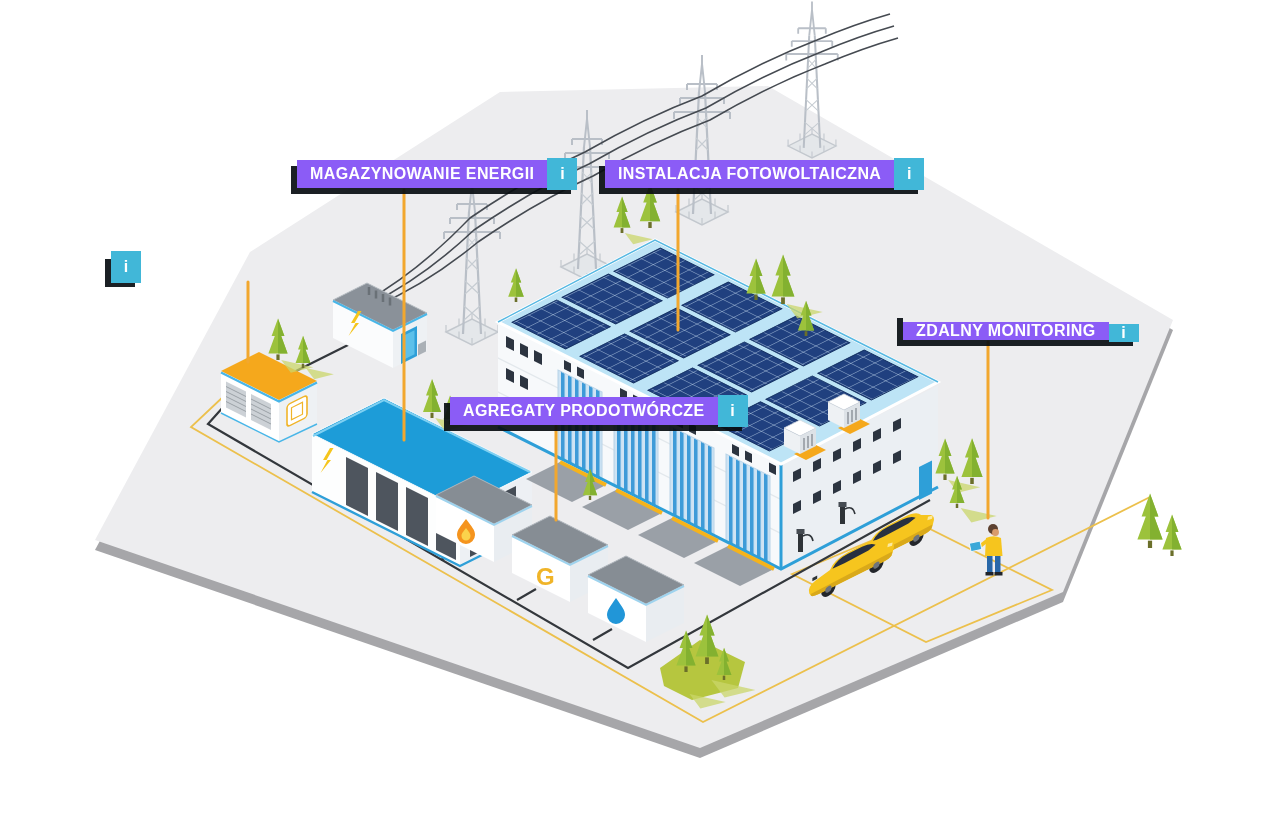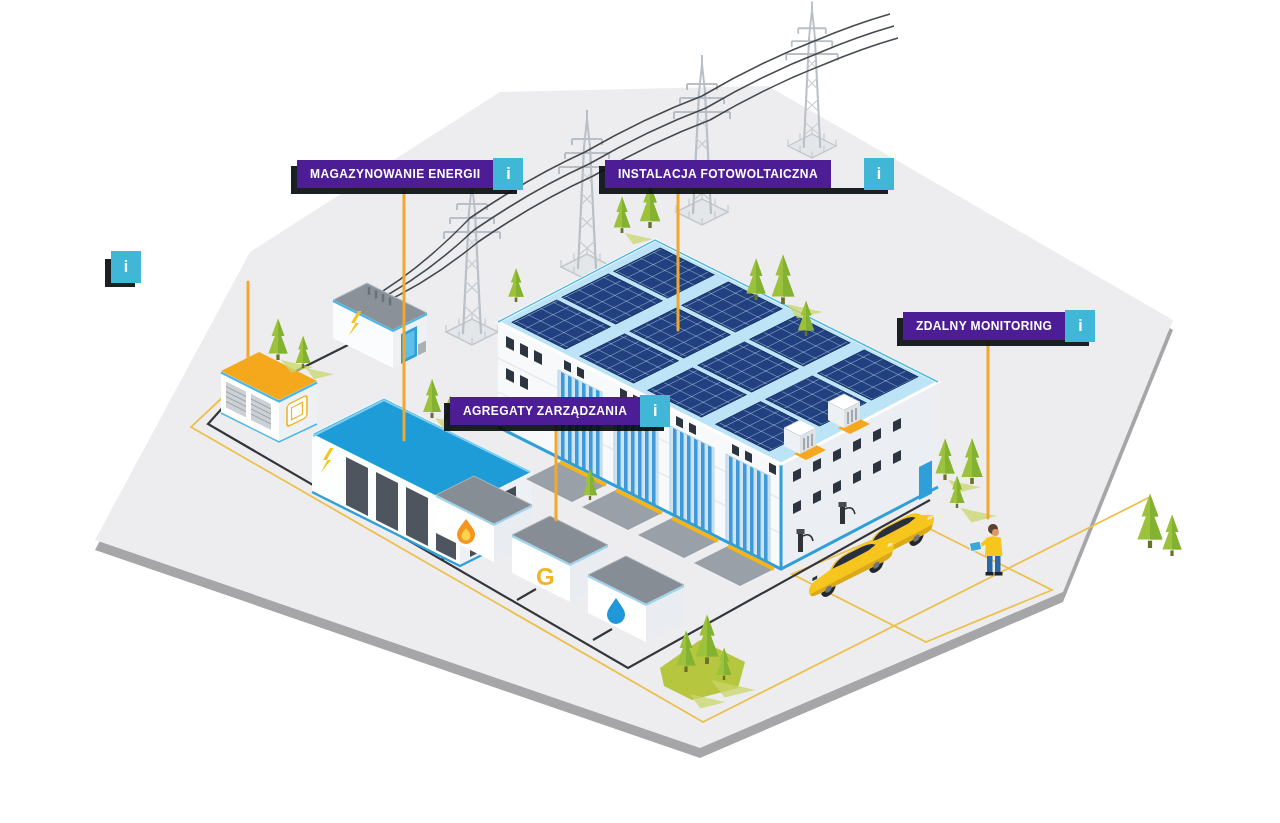--- a/index.html
+++ b/index.html
@@ -1,21 +1,21 @@
 <!DOCTYPE html>
 <html><head>
 <meta charset="utf-8">
 <style>
   html,body{margin:0;padding:0;background:#ffffff;}
   #stage{position:relative;width:1280px;height:823px;background:#ffffff;overflow:hidden;
          font-family:"Liberation Sans",sans-serif;}
   #scene{position:absolute;left:0;top:0;}
   .callout{position:absolute;display:flex;align-items:stretch;height:28px;
            box-shadow:-6px 6px 0 rgba(8,13,17,0.92);}
-  .callout .txt{background:#4c1d95;color:#ffffff;font-size:12px;font-weight:bold;
+  .callout .txt{background:#8b5cf6;color:#ffffff;font-size:16px;font-weight:bold;
            letter-spacing:.4px;display:flex;align-items:center;padding:0 13px;white-space:nowrap;}
   .callout .info{background:#41B7D8;color:#ffffff;width:30px;margin:-2px 0 -2px 0;
            display:flex;align-items:center;justify-content:center;
            font-size:16px;font-weight:bold;cursor:pointer;}
   text{font-family:"Liberation Sans",sans-serif;}
 </style>
 </head>
 <body>
 
 <div id="stage">
@@ -328,28 +328,28 @@
     <path d="M678,190 L678,330"></path>
     <path d="M556,426 L556,520"></path>
     <path d="M988,342 L988,518"></path>
   </g>
 </svg>
 
   <div class="callout" style="left:297px;top:160px;">
     <div class="txt">MAGAZYNOWANIE ENERGII</div>
     <div class="info">i</div>
   </div>
-  <div class="callout" style="left:605px;top:160px;gap:33px;">
+  <div class="callout" style="left:605px;top:160px;">
     <div class="txt">INSTALACJA FOTOWOLTAICZNA</div>
     <div class="info">i</div>
   </div>
   <div class="callout" style="left:111px;top:253px;">
     <div class="info">i</div>
   </div>
   <div class="callout" style="left:450px;top:397px;">
-    <div class="txt">AGREGATY ZARZĄDZANIA</div>
-    <div class="info">i</div>
-  </div>
-  <div class="callout" style="left:903px;top:312px;">
+    <div class="txt">AGREGATY PRODOTWÓRCZE</div>
+    <div class="info">i</div>
+  </div>
+  <div class="callout" style="left:903px;top:312px;align-items:flex-end;">
     <div class="txt">ZDALNY MONITORING</div>
     <div class="info">i</div>
   </div>
 </div>
 
 </body></html>

